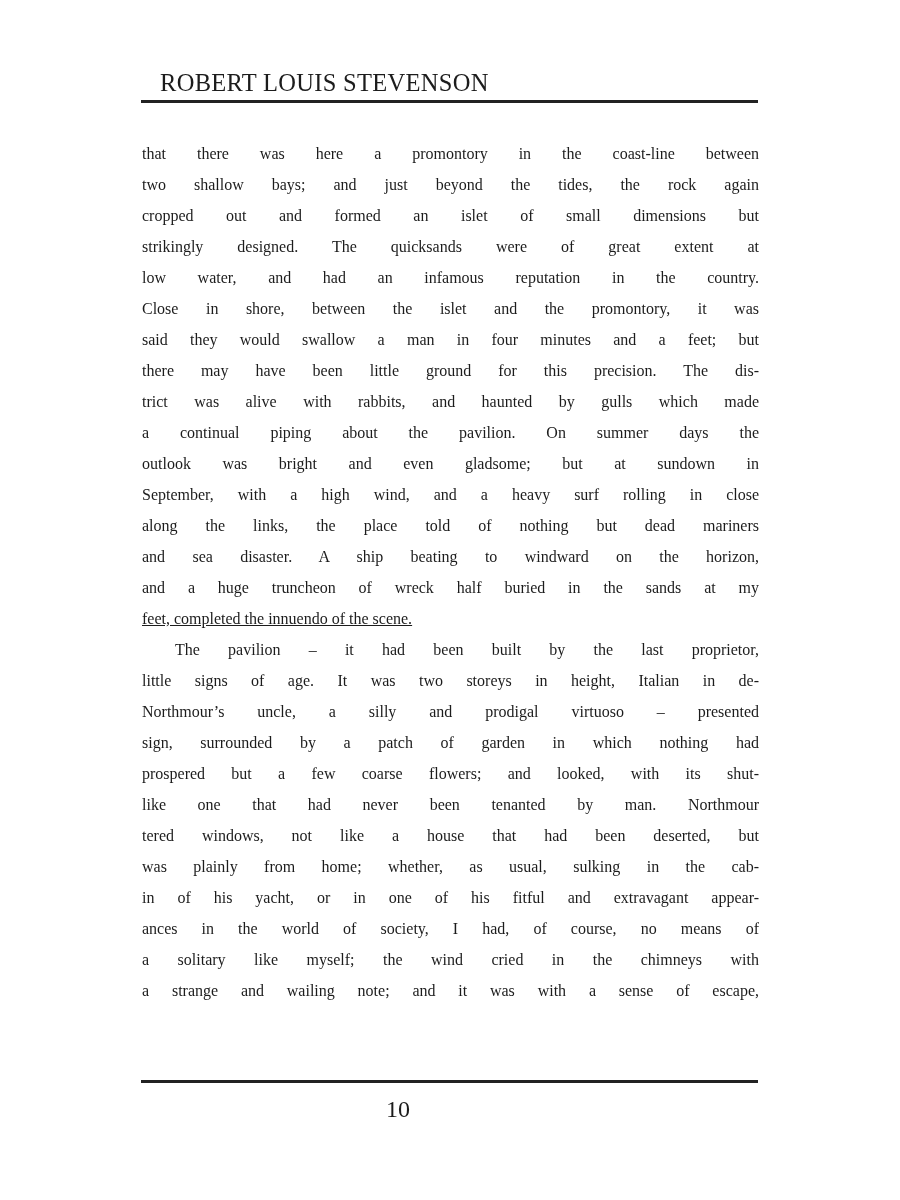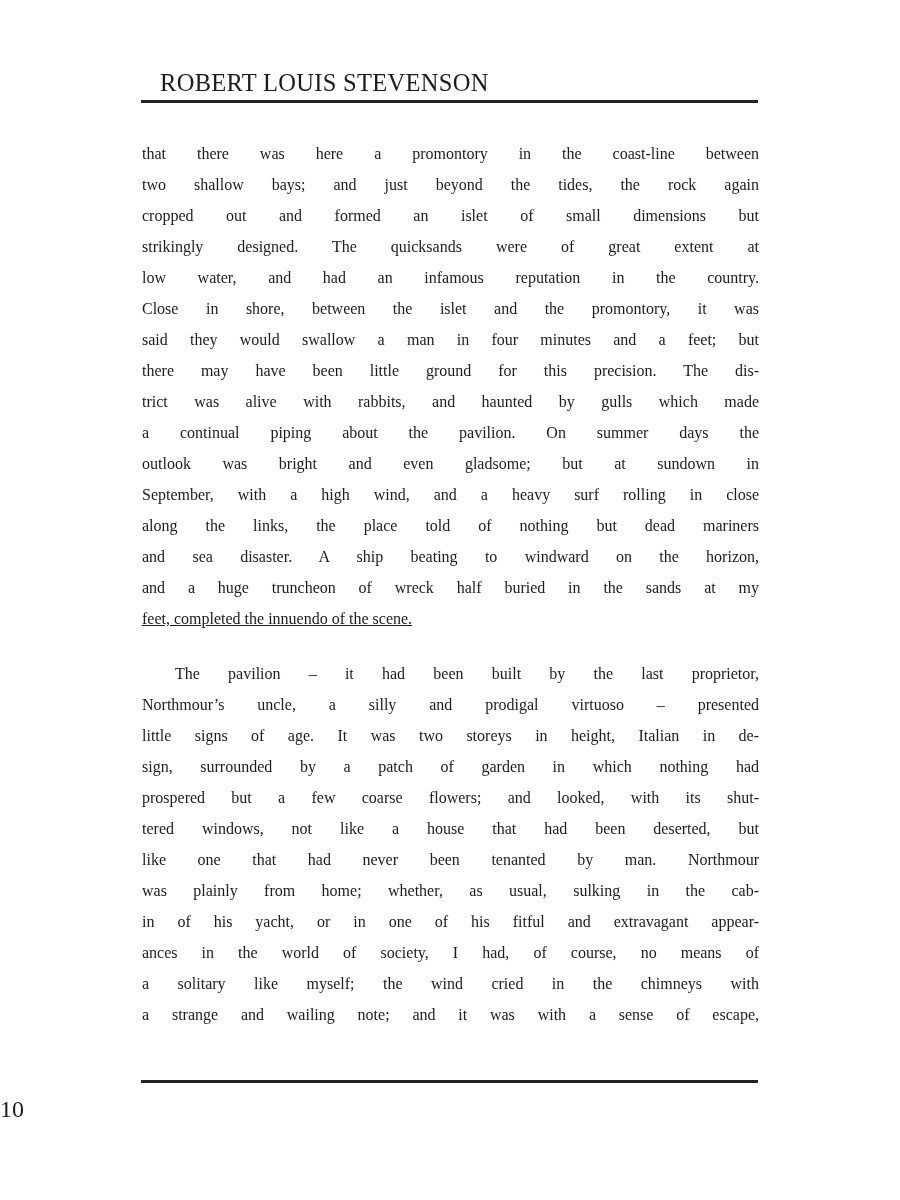--- a/index.html
+++ b/index.html
@@ -48,28 +48,27 @@
       text-align: justify;
       text-align-last: justify;
       overflow: hidden;
     }
     .line.last {
       text-align-last: left;
       text-decoration: underline;
     }
     .line.indent {
       padding-left: 33px;
-      margin-top: 24px;
     }
     .folio {
       position: absolute;
       left: 0;
       width: 796px;
       top: 1094px;
-      text-align: left;
+      text-align: center;
       font-size: 24px;
       line-height: 30px;
     }
   </style>
 </head>
 <body>
 
 <div class="running-head">ROBERT LOUIS STEVENSON</div>
 <div class="rule top"></div>
 
@@ -87,26 +86,26 @@
     <div class="line">a continual piping about the pavilion. On summer days the</div>
     <div class="line">outlook was bright and even gladsome; but at sundown in</div>
     <div class="line">September, with a high wind, and a heavy surf rolling in close</div>
     <div class="line">along the links, the place told of nothing but dead mariners</div>
     <div class="line">and sea disaster. A ship beating to windward on the horizon,</div>
     <div class="line">and a huge truncheon of wreck half buried in the sands at my</div>
     <div class="line last">feet, completed the innuendo of the scene.</div>
   </div>
   <div>
     <div class="line indent">The pavilion – it had been built by the last proprietor,</div>
+    <div class="line">little signs of age. It was two storeys in height, Italian in de-</div>
     <div class="line">Northmour’s uncle, a silly and prodigal virtuoso – presented</div>
-    <div class="line">little signs of age. It was two storeys in height, Italian in de-</div>
     <div class="line">sign, surrounded by a patch of garden in which nothing had</div>
     <div class="line">prospered but a few coarse flowers; and looked, with its shut-</div>
+    <div class="line">like one that had never been tenanted by man. Northmour</div>
     <div class="line">tered windows, not like a house that had been deserted, but</div>
-    <div class="line">like one that had never been tenanted by man. Northmour</div>
     <div class="line">was plainly from home; whether, as usual, sulking in the cab-</div>
     <div class="line">in of his yacht, or in one of his fitful and extravagant appear-</div>
     <div class="line">ances in the world of society, I had, of course, no means of</div>
     <div class="line">a solitary like myself; the wind cried in the chimneys with</div>
     <div class="line">a strange and wailing note; and it was with a sense of escape,</div>
   </div>
 </div>
 
 <div class="rule bottom"></div>
 <div class="folio">10</div>

